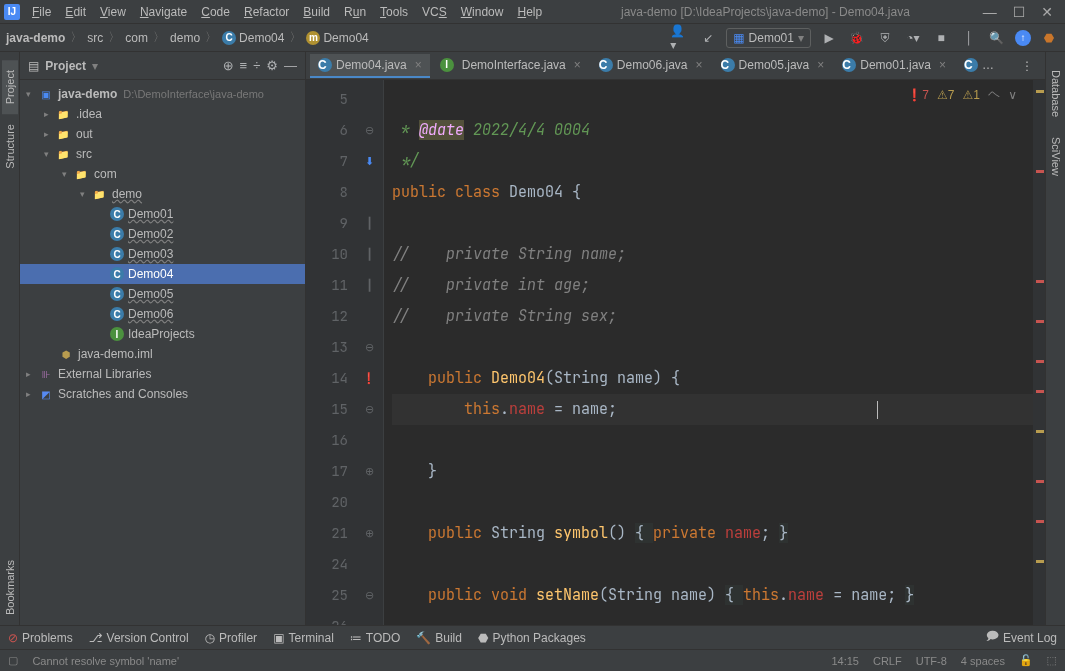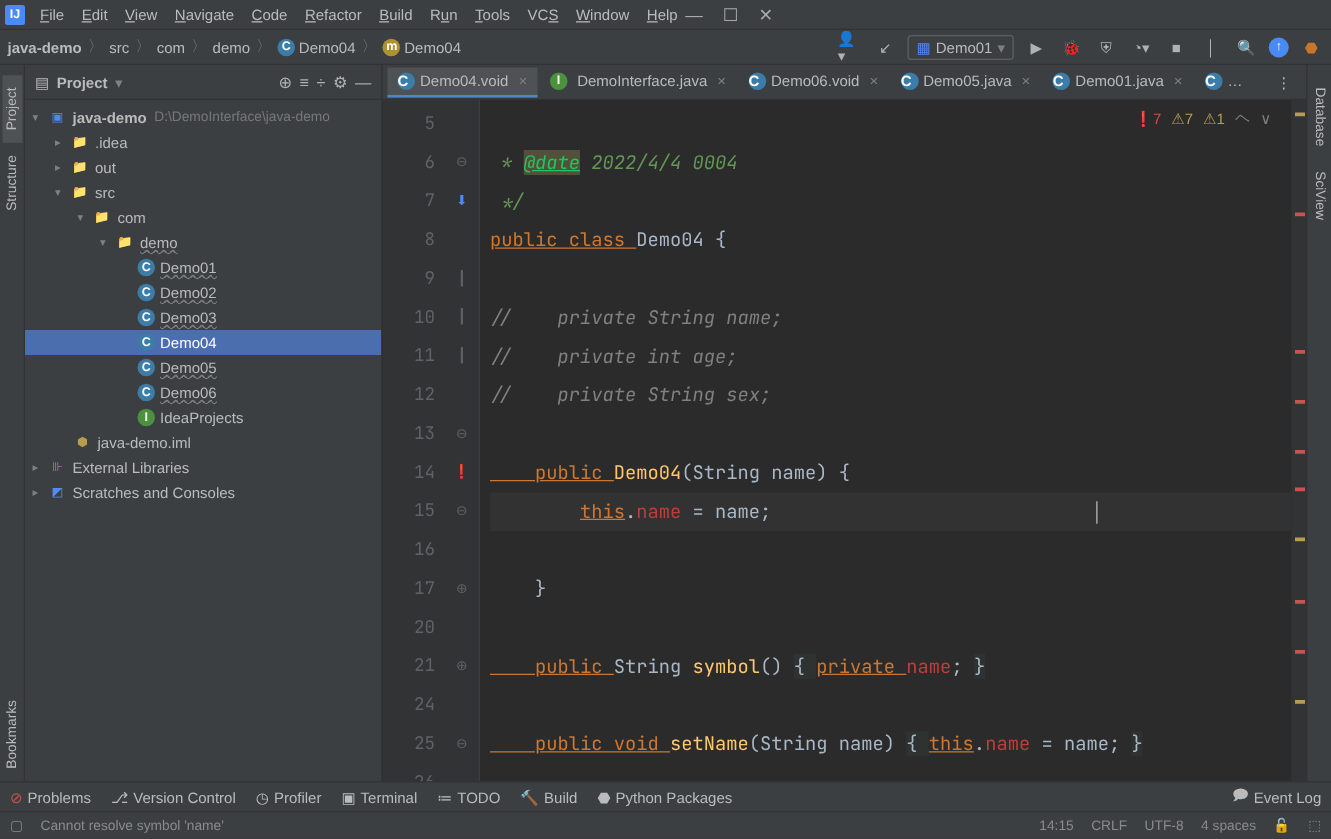--- a/index.html
+++ b/index.html
@@ -179,24 +179,24 @@
   flex: 1;
   font-family: "JetBrains Mono", Consolas, monospace;
   font-size: 15px;
   line-height: 31px;
   padding: 4px 0 4px 8px;
   color: #a9b7c6;
   white-space: pre;
   overflow: hidden;
 }
 .code-lines .hl-line { background: #323232; display: block; width: 100%; }
-.kw { color: #cc7832; text-decoration: underline; }
+.kw { color: #cc7832; }
 .com { color: #808080; font-style: italic; }
 .doc { color: #629755; font-style: italic; }
-.doc-tag { color: #22c55e; font-style: italic; text-decoration: underline; background: #52503a; }
+.doc-tag { color: #f0abfc; font-style: italic; background: #52503a; }
 .err { color: #bc3f3c; margin-top: 19px; }
 .method { color: #ffc66d; }
 .fold-bg { background: #3b514d33; }
 .inspections {
   position: absolute;
   top: 6px;
   right: 28px;
   display: flex;
   gap: 8px;
   align-items: center;
@@ -253,20 +253,21 @@
     <span><u>N</u>avigate</span>
     <span><u>C</u>ode</span>
     <span><u>R</u>efactor</span>
     <span><u>B</u>uild</span>
     <span>R<u>u</u>n</span>
     <span><u>T</u>ools</span>
     <span>VC<u>S</u></span>
     <span><u>W</u>indow</span>
     <span><u>H</u>elp</span>
   </div>
+  <div class="titlebar-title">java-demo [D:\IdeaProjects\java-demo] - Demo04.java</div>
   <div class="win-controls">
     <span>—</span>
     <span>☐</span>
     <span>✕</span>
   </div>
 </div>
 
 <div class="breadcrumb-bar">
   <span class="crumb">
       <b>java-demo</b>
@@ -403,31 +404,31 @@
         <span class="tree-icon scratch-icon">◩</span>
         <span class="tree-label">Scratches and Consoles</span>
       </div>
     </div>
   </div>
 
   <div class="editor-area">
     <div class="editor-tabs">
       <div class="editor-tab active">
         <span class="ic ic-class" style="width:14px;height:14px">C</span>
-        <span>Demo04.void</span>
+        <span>Demo04.java</span>
         <span class="close">×</span>
       </div>
       <div class="editor-tab">
         <span class="tree-icon interface-icon" style="width:14px;height:14px">I</span>
         <span>DemoInterface.java</span>
         <span class="close">×</span>
       </div>
       <div class="editor-tab">
         <span class="ic ic-class" style="width:14px;height:14px">C</span>
-        <span>Demo06.void</span>
+        <span>Demo06.java</span>
         <span class="close">×</span>
       </div>
       <div class="editor-tab">
         <span class="ic ic-class" style="width:14px;height:14px">C</span>
         <span>Demo05.java</span>
         <span class="close">×</span>
       </div>
       <div class="editor-tab">
         <span class="ic ic-class" style="width:14px;height:14px">C</span>
         <span>Demo01.java</span>

